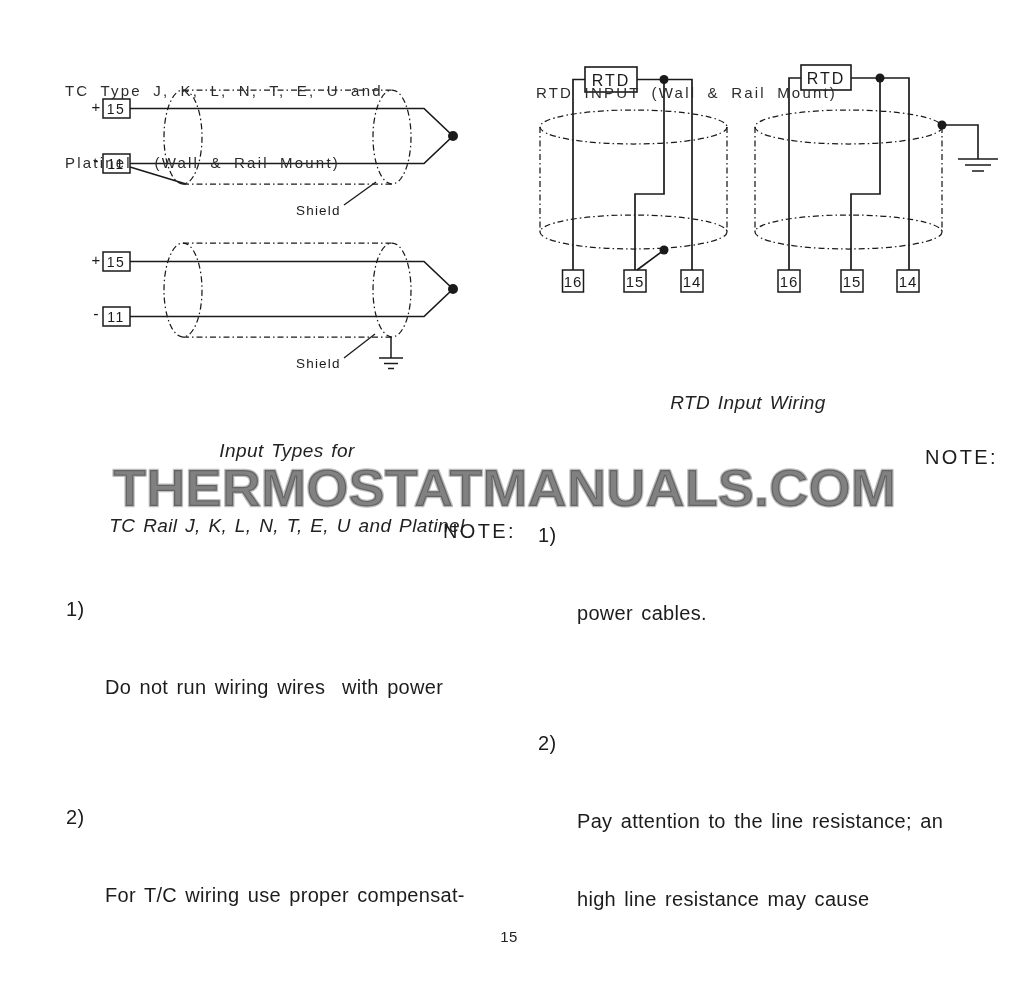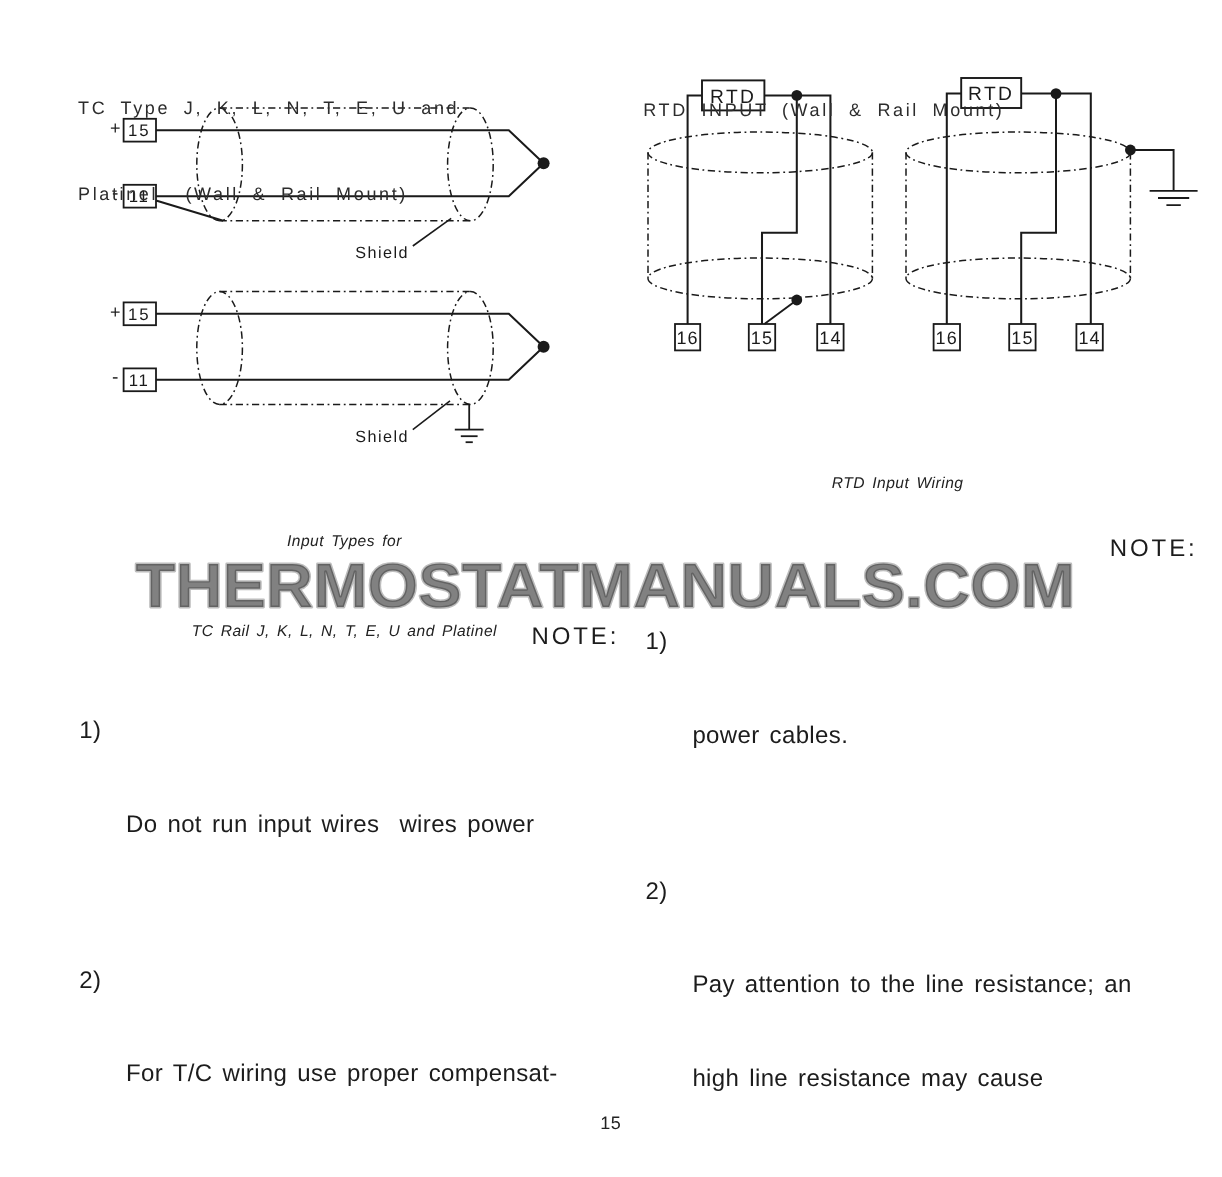--- a/index.html
+++ b/index.html
@@ -18,21 +18,21 @@
   .abs { position: absolute; white-space: pre; }
 
   .heading {
     font-size: 15px;
     line-height: 24px;
     letter-spacing: 2.2px;
     word-spacing: 5px;
     color: #2c2c2c;
   }
   .caption {
-    font-size: 13px;
+    font-size: 19px;
     font-style: italic;
     line-height: 25px;
     letter-spacing: 0.4px;
     word-spacing: 2px;
     text-align: center;
     color: #222;
   }
   .note {
     font-size: 20px;
     line-height: 26px;
@@ -195,21 +195,21 @@
   </div>
 
   <div class="abs caption fg" style="left:528px; top:340px; width:440px;">
     <div>RTD Input Wiring</div>
   </div>
 
   <div class="abs note fg" style="left:66px; top:466px; width:450px;">
     <div class="note-title">NOTE:</div>
     <div class="note-item">
       <span class="note-num">1)</span>
-      <div class="note-line">Do not run input wires  wires power</div>
+      <div class="note-line">Do not run wiring wires  with power</div>
     </div>
     <div class="note-item">
       <span class="note-num">2)</span>
       <div class="note-line">For T/C wiring use proper compensat-</div>
       
       
     </div>
     
   </div>
 

